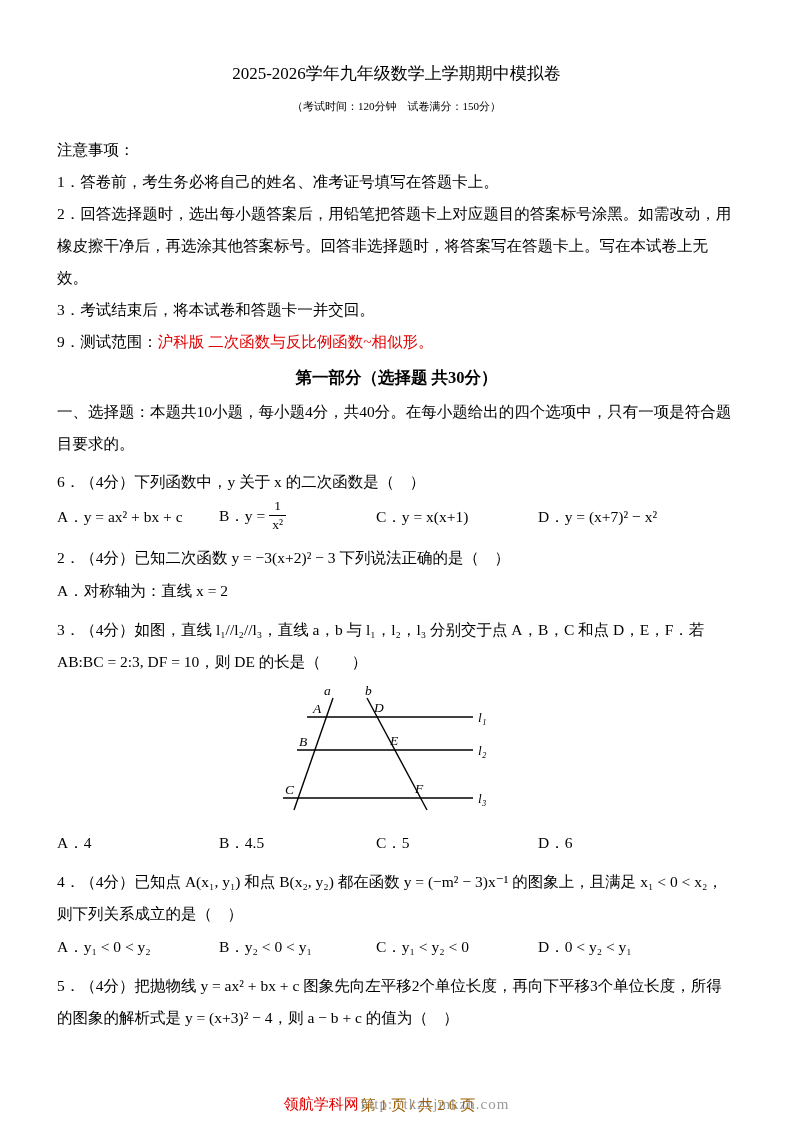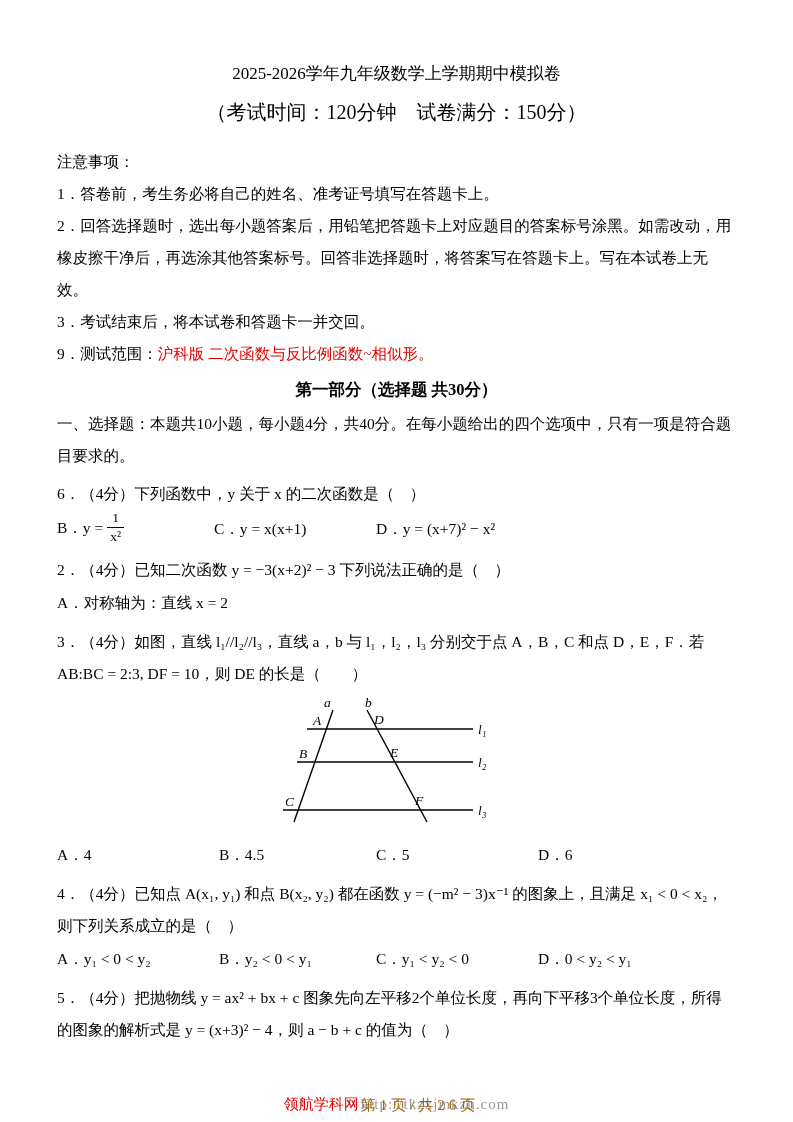--- a/index.html
+++ b/index.html
@@ -15,21 +15,21 @@
   }
   .inner{padding:46px 57px 0 57px;}
   .title{
     text-align:center;
     font-size:17px;
     margin:0 0 14px 0;
     font-weight:400;
   }
   .subtitle{
     text-align:center;
-    font-size:20px;
+    font-size:11px;
     margin:0 0 20px 0;
   }
   .para{line-height:2.06;margin:0;}
   .red{color:#e00000;}
   .section-heading{
     text-align:center;
     font-weight:bold;
     font-size:16.5px;
     line-height:2.0;
     margin:4px 0 2px 0;
@@ -91,20 +91,21 @@
     <div class="para">1．答卷前，考生务必将自己的姓名、准考证号填写在答题卡上。</div>
     <div class="para">2．回答选择题时，选出每小题答案后，用铅笔把答题卡上对应题目的答案标号涂黑。如需改动，用橡皮擦干净后，再选涂其他答案标号。回答非选择题时，将答案写在答题卡上。写在本试卷上无效。</div>
     <div class="para">3．考试结束后，将本试卷和答题卡一并交回。</div>
     <div class="para"><span>9．测试范围：</span><span class="red">沪科版  二次函数与反比例函数~相似形。</span></div>
 
     <div class="section-heading">第一部分（选择题  共30分）</div>
     <div class="para">一、选择题：本题共10小题，每小题4分，共40分。在每小题给出的四个选项中，只有一项是符合题目要求的。</div>
 
     <div class="stem">6．（4分）下列函数中，y 关于 x 的二次函数是（　）</div>
     <div class="opts4">
+      <span class="o1">A．y = ax² + bx + c</span>
       <span class="o2"><span>B．y =</span><span class="frac"><span class="num">1</span><span class="den">x²</span></span></span>
       <span class="o3">C．y = x(x+1)</span>
       <span class="o4">D．y = (x+7)² − x²</span>
     </div>
 
     <div class="stem">2．（4分）已知二次函数 y = −3(x+2)² − 3 下列说法正确的是（　）</div>
     <div class="opts2">
       <span class="o1">A．对称轴为：直线 x = 2</span>
     </div>
 

